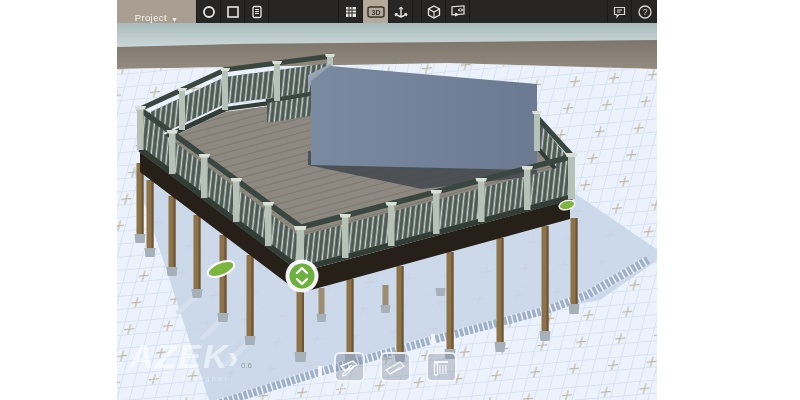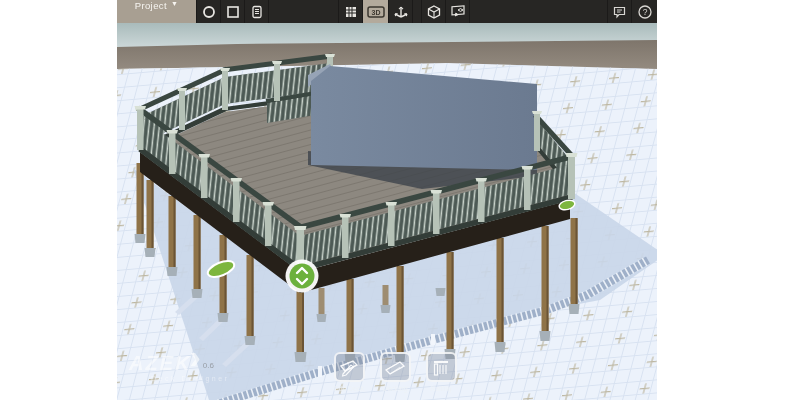--- a/index.html
+++ b/index.html
@@ -1,36 +1,36 @@
 <!DOCTYPE html>
 <html><head>
 <meta charset="utf-8">
 <style>
   html,body{margin:0;padding:0;background:#ffffff;}
   *{box-sizing:border-box;font-family:"Liberation Sans",sans-serif;}
   .stage{position:relative;width:800px;height:400px;background:#ffffff;overflow:hidden;}
   .app{position:absolute;left:117px;top:0;width:540px;height:400px;}
   
   .toolbar{position:absolute;left:0;top:0;width:540px;height:23px;background:#272624;display:flex;align-items:stretch;}
-  .proj-btn{width:79px;background:#a89f92;color:#f7f5f1;font-size:9.5px;display:flex;align-items:flex-start;justify-content:center;letter-spacing:.4px;cursor:default;}
+  .proj-btn{width:79px;background:#a89f92;color:#f7f5f1;font-size:9.5px;display:flex;align-items:flex-end;justify-content:center;letter-spacing:.4px;cursor:default;}
   .proj-btn .caret{font-size:7px;margin-left:4px;}
   .slot{width:24px;display:flex;align-items:center;justify-content:center;border-left:1px solid #1b1a19;}
   .slot.active{background:#b3aa9c;}
   .slot svg{display:block;}
   .sp-a{width:70px;border-left:1px solid #1b1a19;}
   .sp-b{width:9px;border-left:1px solid #1b1a19;}
   .sp-c{width:120px;border-left:1px solid #1b1a19;flex:1;}
   .slot.rnd{width:26px;}
   
   .viewport{position:absolute;left:0;top:23px;width:540px;height:377px;overflow:hidden;}
   .scene-svg{position:absolute;left:0;top:0;}
   
   .watermark{position:absolute;left:12px;bottom:18px;color:rgba(255,255,255,.55);line-height:1;pointer-events:none;}
   .wm-row{display:flex;align-items:flex-end;}
-  .wm-brand{font-size:20px;font-weight:bold;letter-spacing:2px;font-style:italic;}
+  .wm-brand{font-size:34px;font-weight:bold;letter-spacing:2px;font-style:italic;}
   .wm-arrow{font-size:34px;font-weight:bold;margin-left:-2px;color:rgba(255,255,255,.6);}
   .wm-ver{font-size:8px;color:rgba(110,110,110,.55);margin-left:2px;margin-bottom:3px;}
   .wm-sub{font-size:7px;letter-spacing:2.5px;color:rgba(255,255,255,.45);margin-top:2px;margin-left:22px;}
   
   .action-bar{position:absolute;left:216px;top:329px;display:flex;gap:14px;}
   .abtn{width:32px;display:flex;flex-direction:column;align-items:center;cursor:default;}
   .abox{width:31px;height:30px;border:2px solid rgba(255,255,255,.8);border-radius:6px;background:rgba(125,138,156,.38);display:flex;align-items:center;justify-content:center;}
   .albl{margin-top:3px;font-size:7px;color:#eef2f6;white-space:nowrap;text-align:center;opacity:.92;}
 </style>
 </head>

